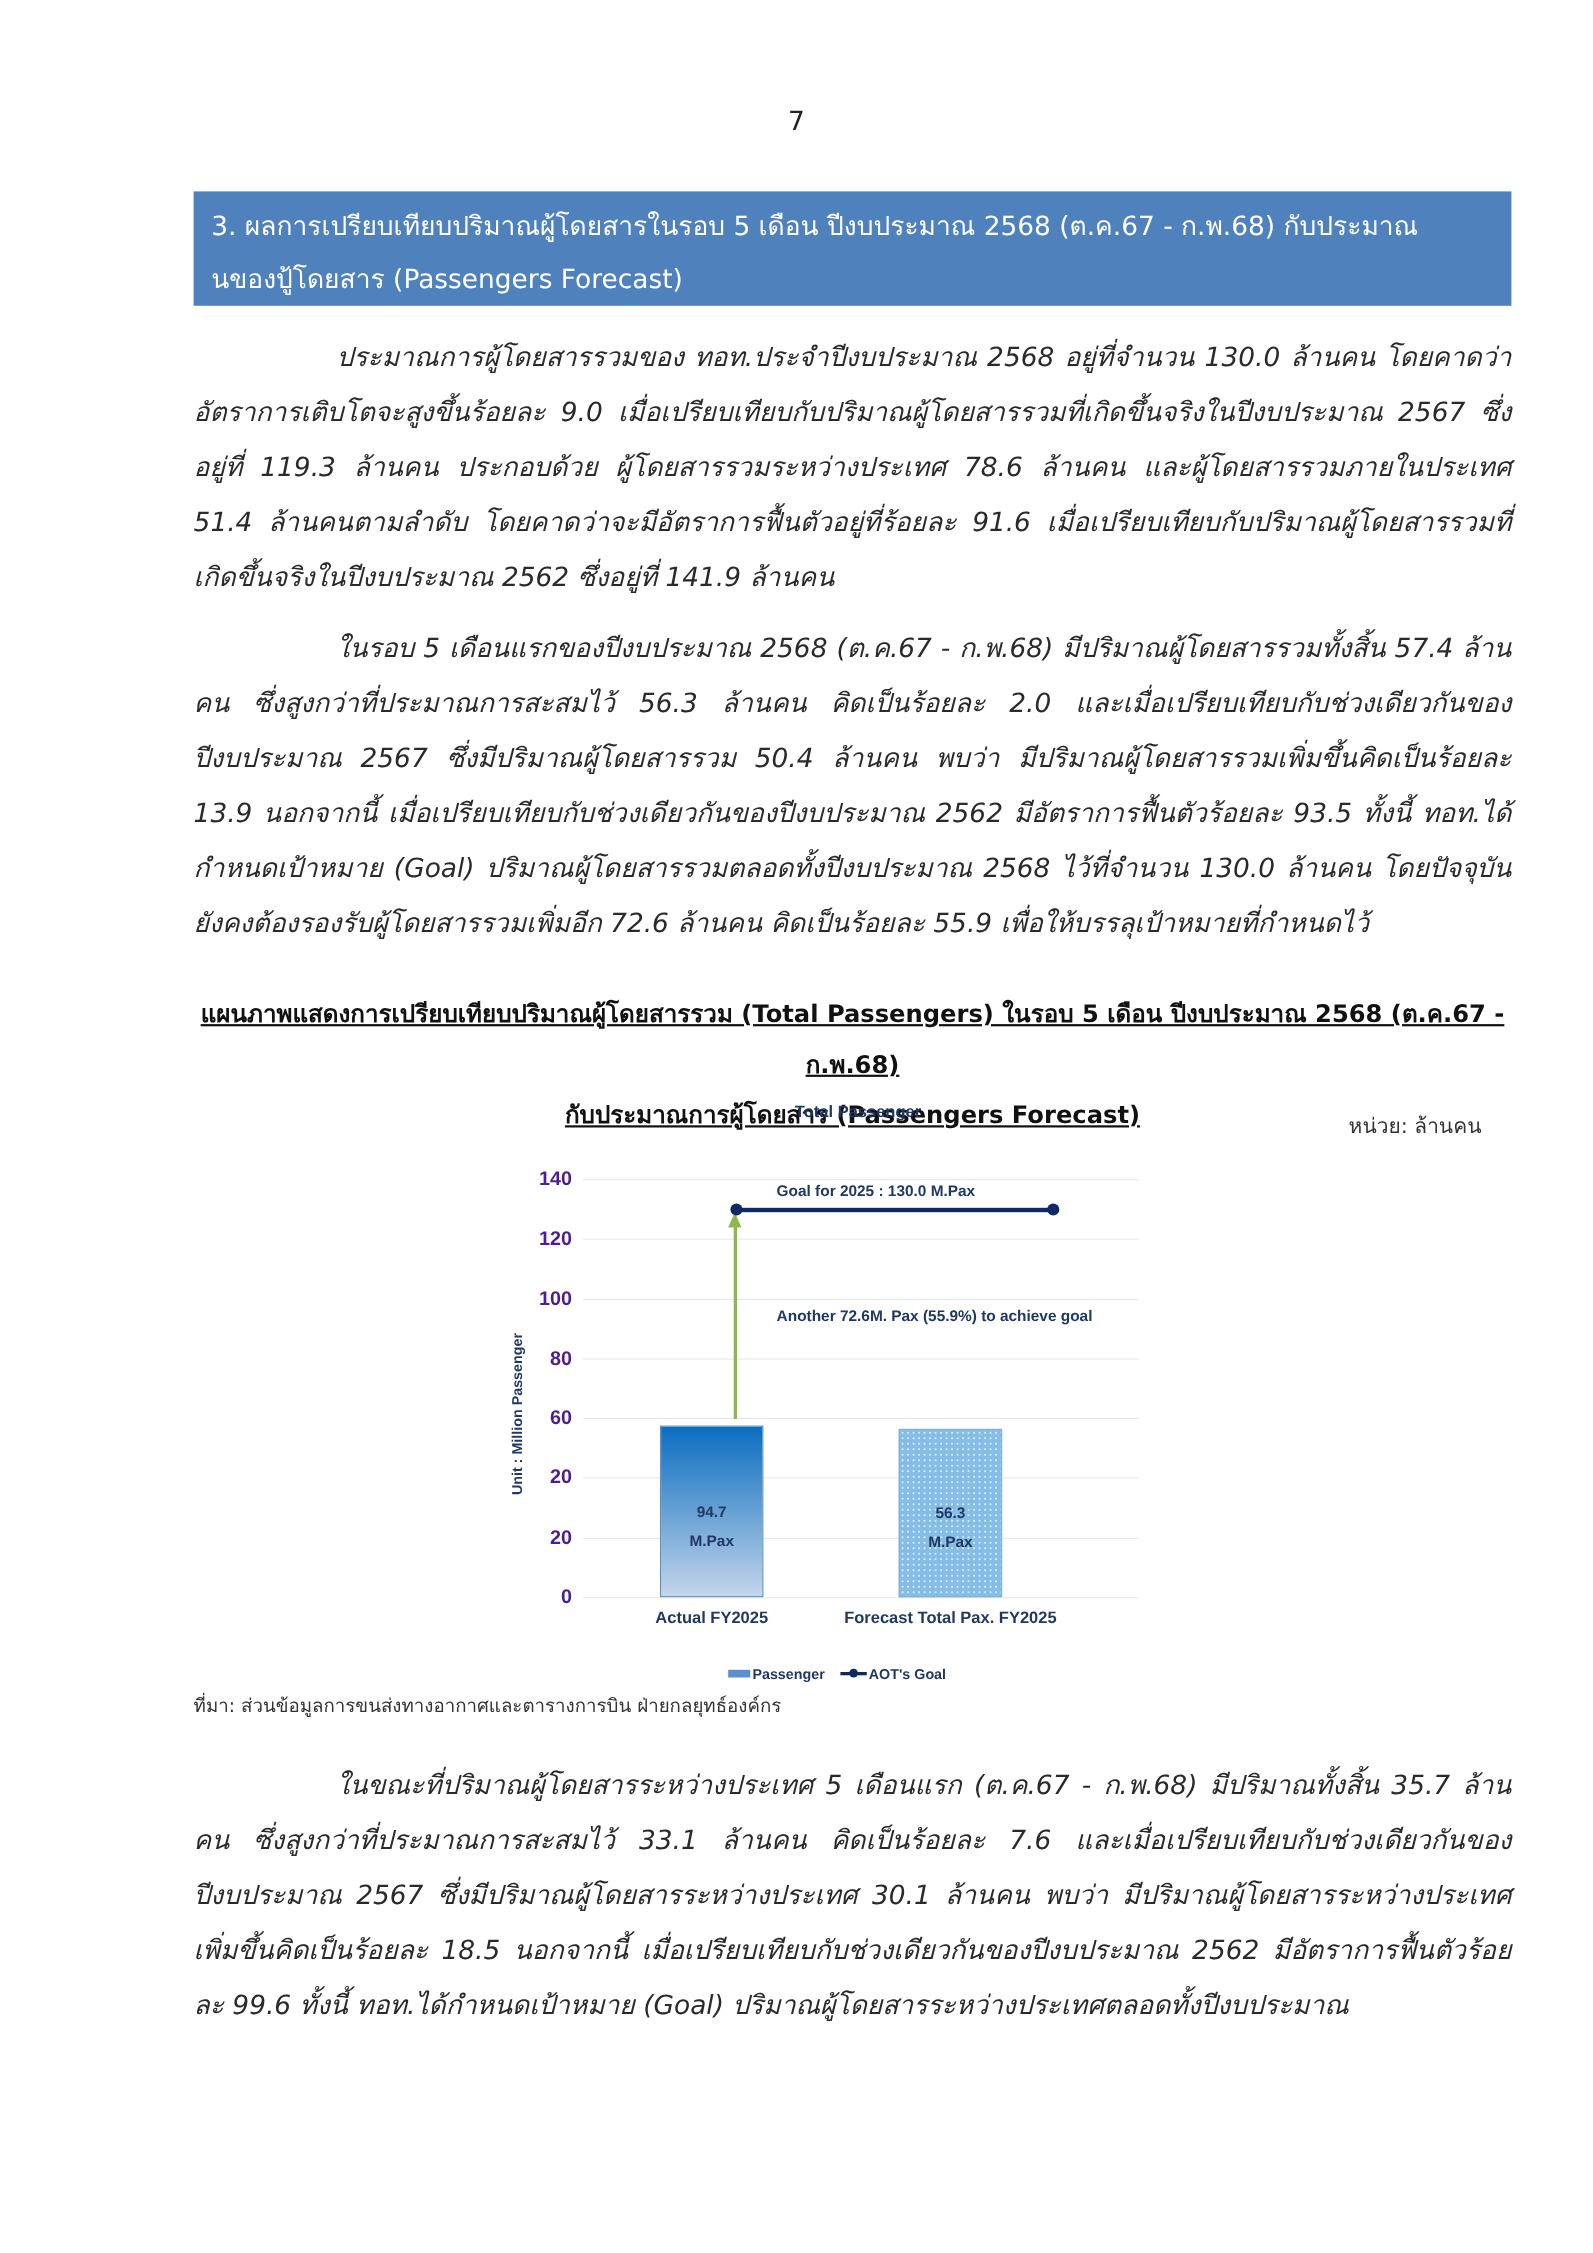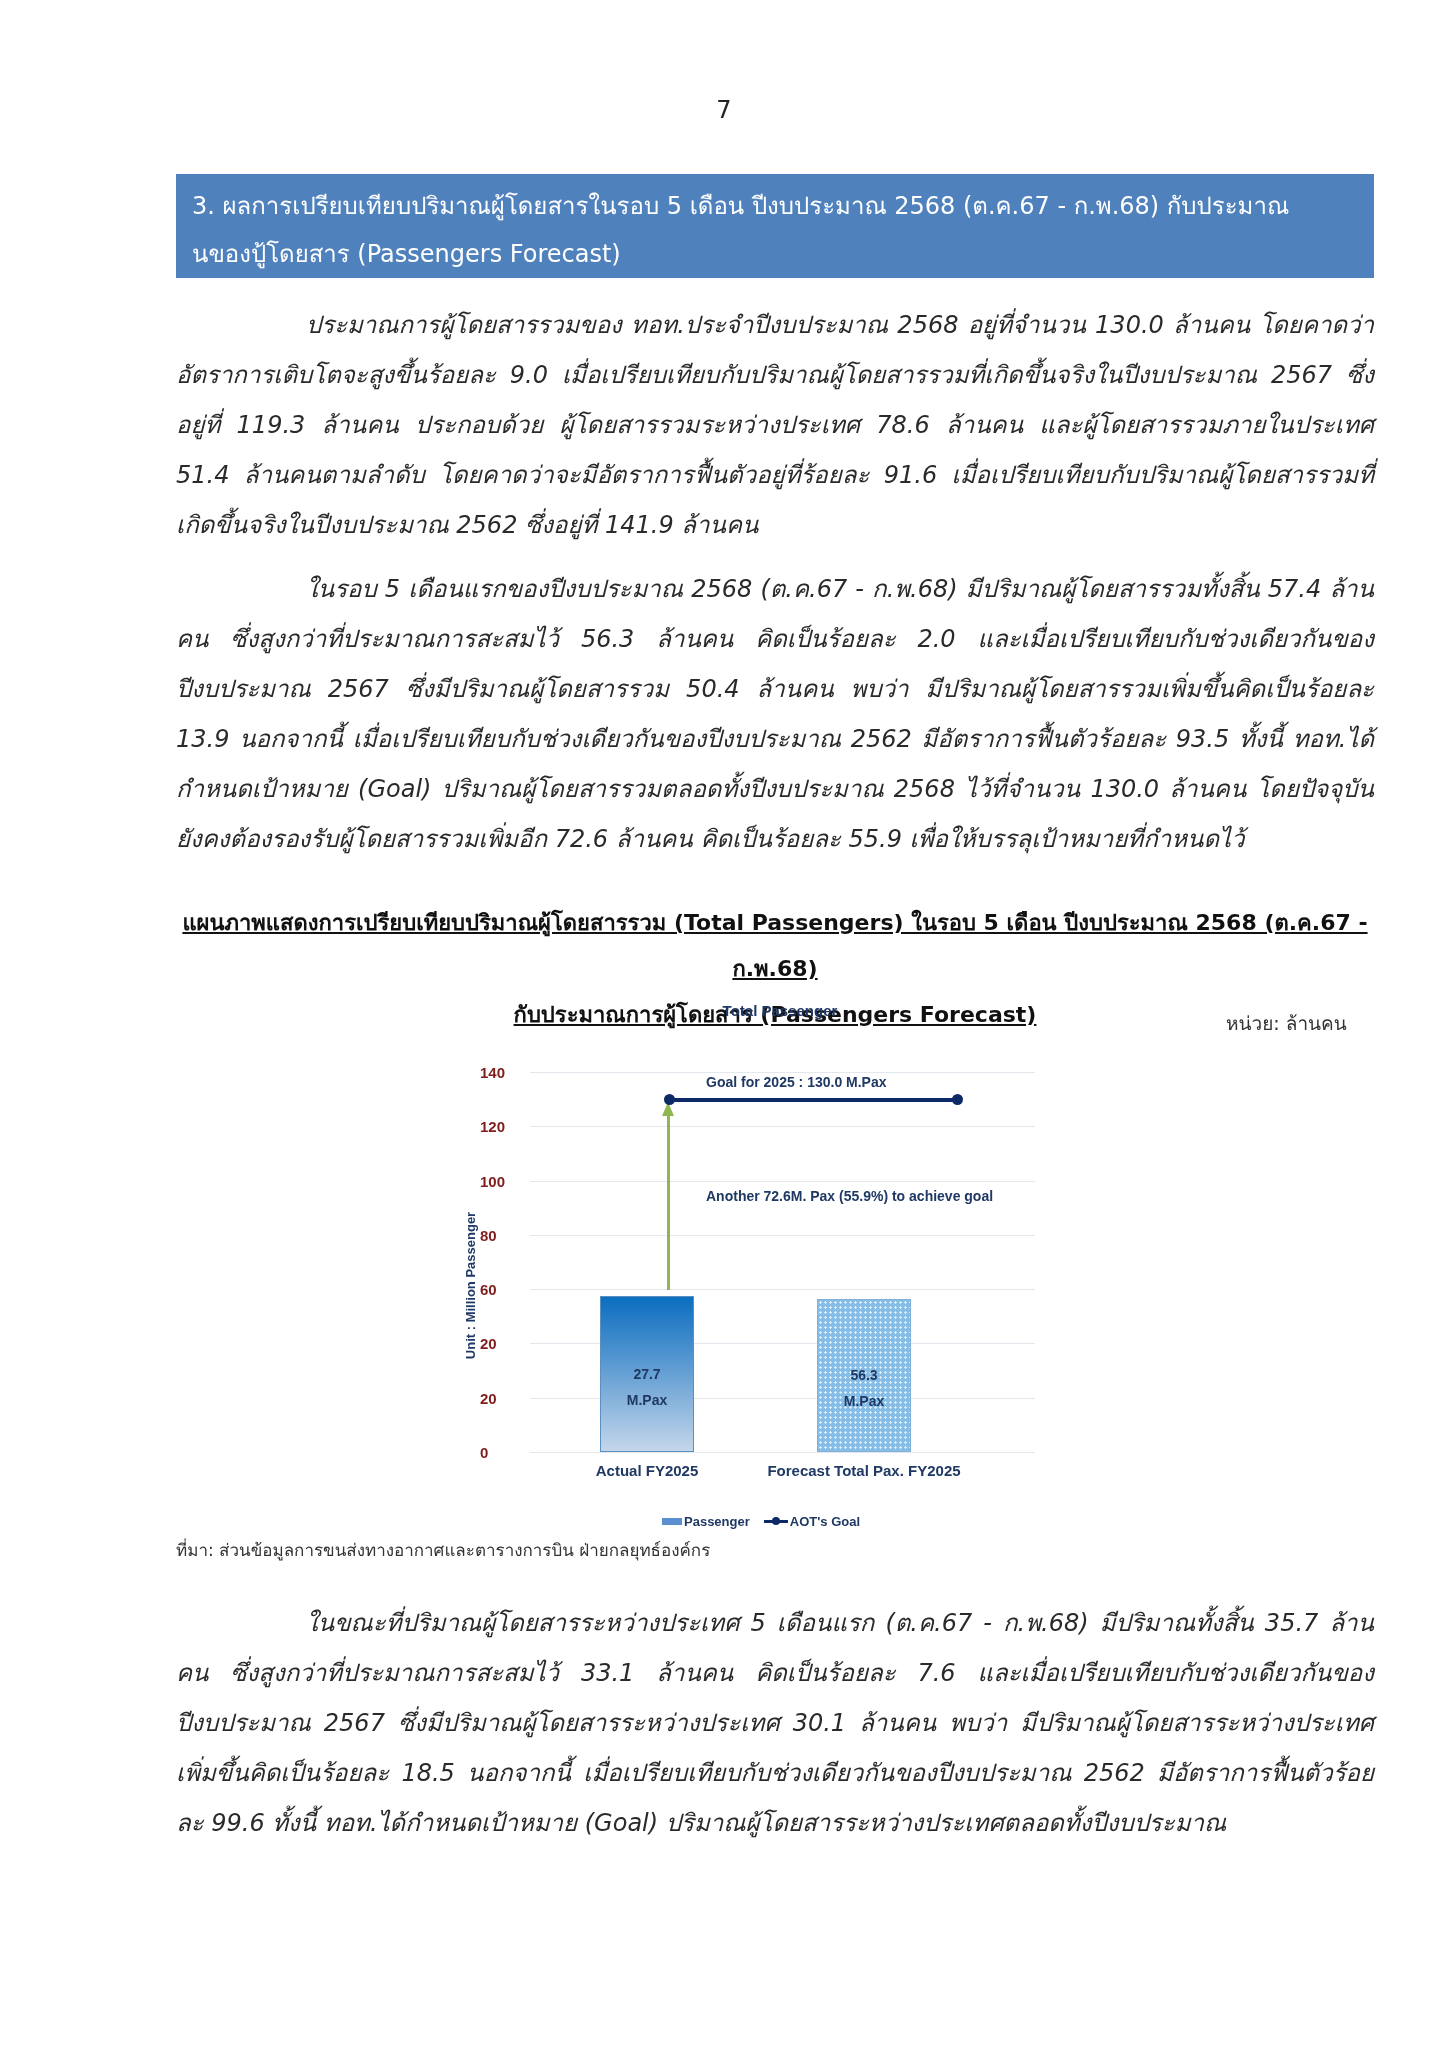--- a/index.html
+++ b/index.html
@@ -21,22 +21,22 @@
   .unit-label { position:absolute; left:1226px; top:1008px; font-size:19px; color:#333; }
   .source-note { position:absolute; left:176px; top:1536px; font-size:17px; color:#333; }
 
   
   .chart { position:absolute; left:440px; top:996px; width:680px; height:540px;
            font-family:"Liberation Sans",sans-serif; }
   .chart-title { position:absolute; top:6px; left:0; width:680px; text-align:center;
                  font-size:15px; font-weight:bold; color:#1f3864; }
   .y-axis-title { position:absolute; left:-70px; top:282px; width:200px; text-align:center;
                   transform:rotate(-90deg); font-size:13px; font-weight:bold; color:#1f3864; }
-  .y-tick { position:absolute; left:40px; width:40px; font-size:15px;
-            font-weight:bold; color:#7f1d1d; transform:translateY(-50%); }
+  .y-tick { position:absolute; left:40px; width:40px; text-align:right; font-size:18px;
+            font-weight:bold; color:#4c1d95; transform:translateY(-50%); }
   .gridline { position:absolute; left:90px; width:505px; height:1px; background:#e4e8ee; }
   .bar { position:absolute; box-sizing:border-box; }
   .bar-actual { background:linear-gradient(to bottom,#0b6ec0 0%,#5d9bd2 45%,#c4d6ea 100%);
                 border:1px solid #5a8fbf; }
   .bar-forecast { background-color:#86bde6;
                   background-image:radial-gradient(#d9ecf9 1px, transparent 1.2px);
                   background-size:5px 5px; border:1px solid #7fb1d9; }
   .bar-label { position:absolute; left:0; width:100%; text-align:center; font-size:14px;
                font-weight:bold; color:#1f3864; line-height:26px; }
   .x-label { position:absolute; top:466px; font-size:15px; font-weight:bold; color:#1f3864;
@@ -99,21 +99,21 @@
   <div class="y-tick" style="top:239px">80</div>
   <div class="y-tick" style="top:293px">60</div>
   <div class="y-tick" style="top:347px">20</div>
   <div class="y-tick" style="top:402px">20</div>
   <div class="y-tick" style="top:456px">0</div>
 
   <div class="arrow-shaft" style="left:227px; top:118px; height:176px;"></div>
   <div class="arrow-head" style="left:222px; top:106px;"></div>
 
   <div class="bar bar-actual" style="left:160px; width:94px; top:300px; height:156px;">
-    <div class="bar-label" style="top:64px">27.7</div>
+    <div class="bar-label" style="top:64px">94.7</div>
     <div class="bar-label" style="top:90px">M.Pax</div>
   </div>
   <div class="bar bar-forecast" style="left:377px; width:94px; top:303px; height:153px;">
     <div class="bar-label" style="top:62px">56.3</div>
     <div class="bar-label" style="top:88px">M.Pax</div>
   </div>
 
   <div class="goal-line" style="left:230px; top:102px; width:288px;"></div>
   <div class="goal-dot" style="left:224px; top:98px;"></div>
   <div class="goal-dot" style="left:512px; top:98px;"></div>

